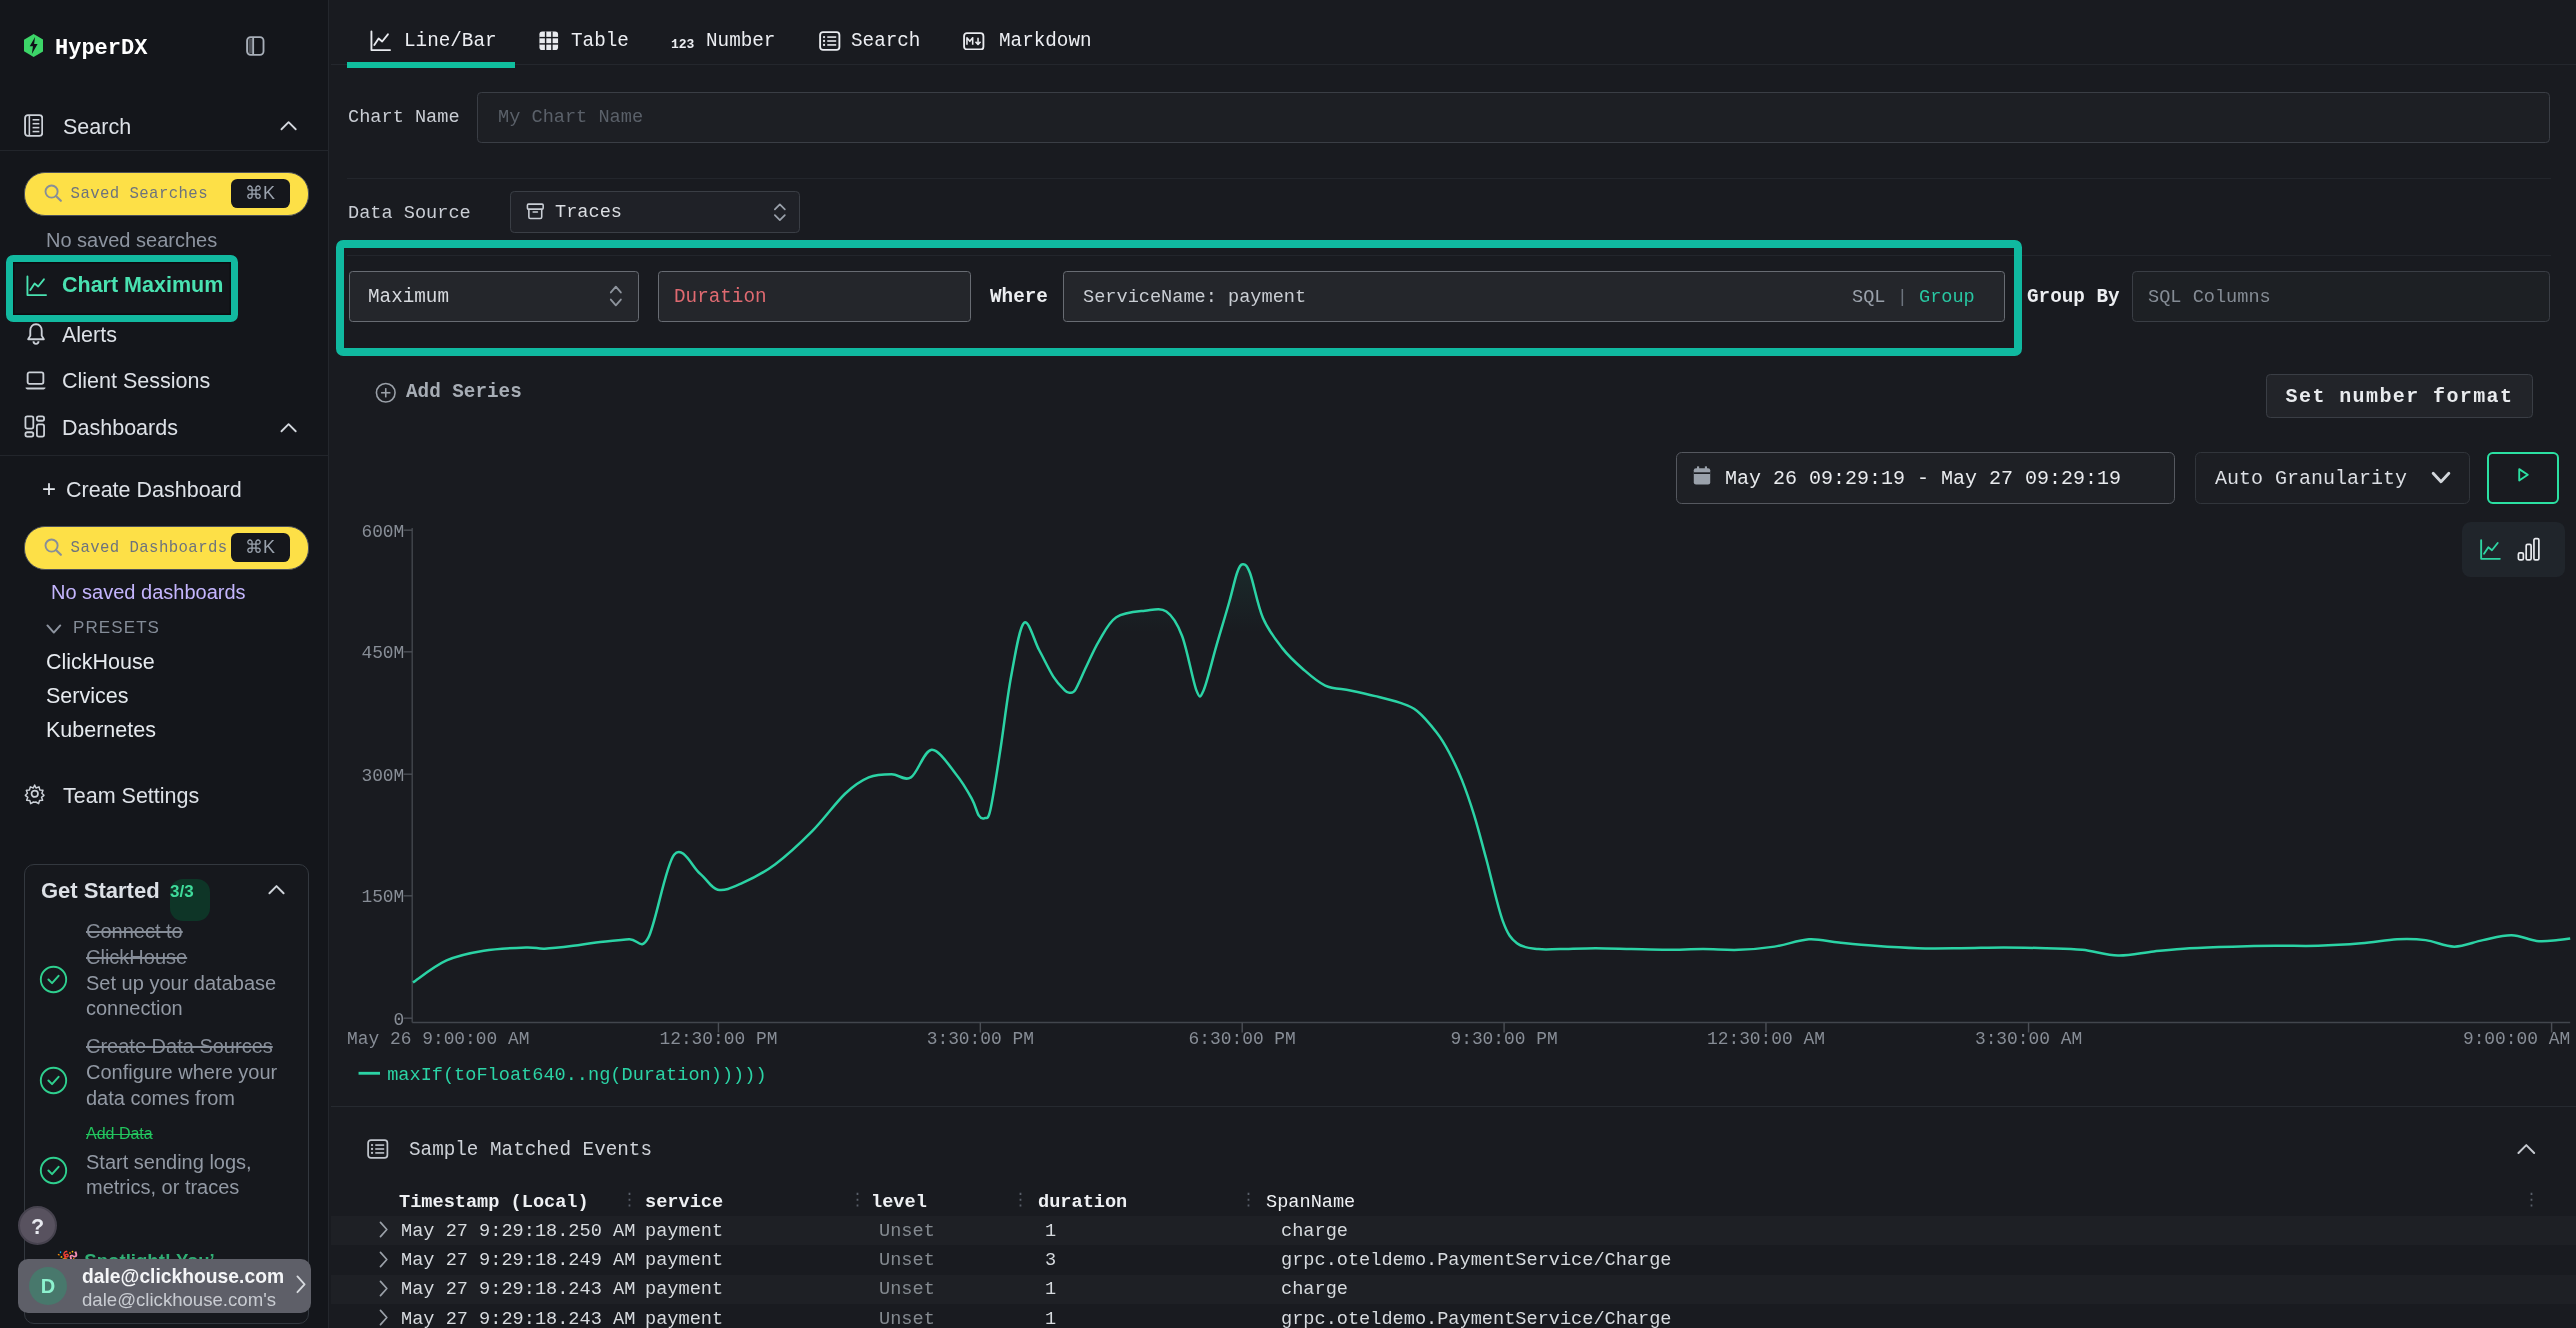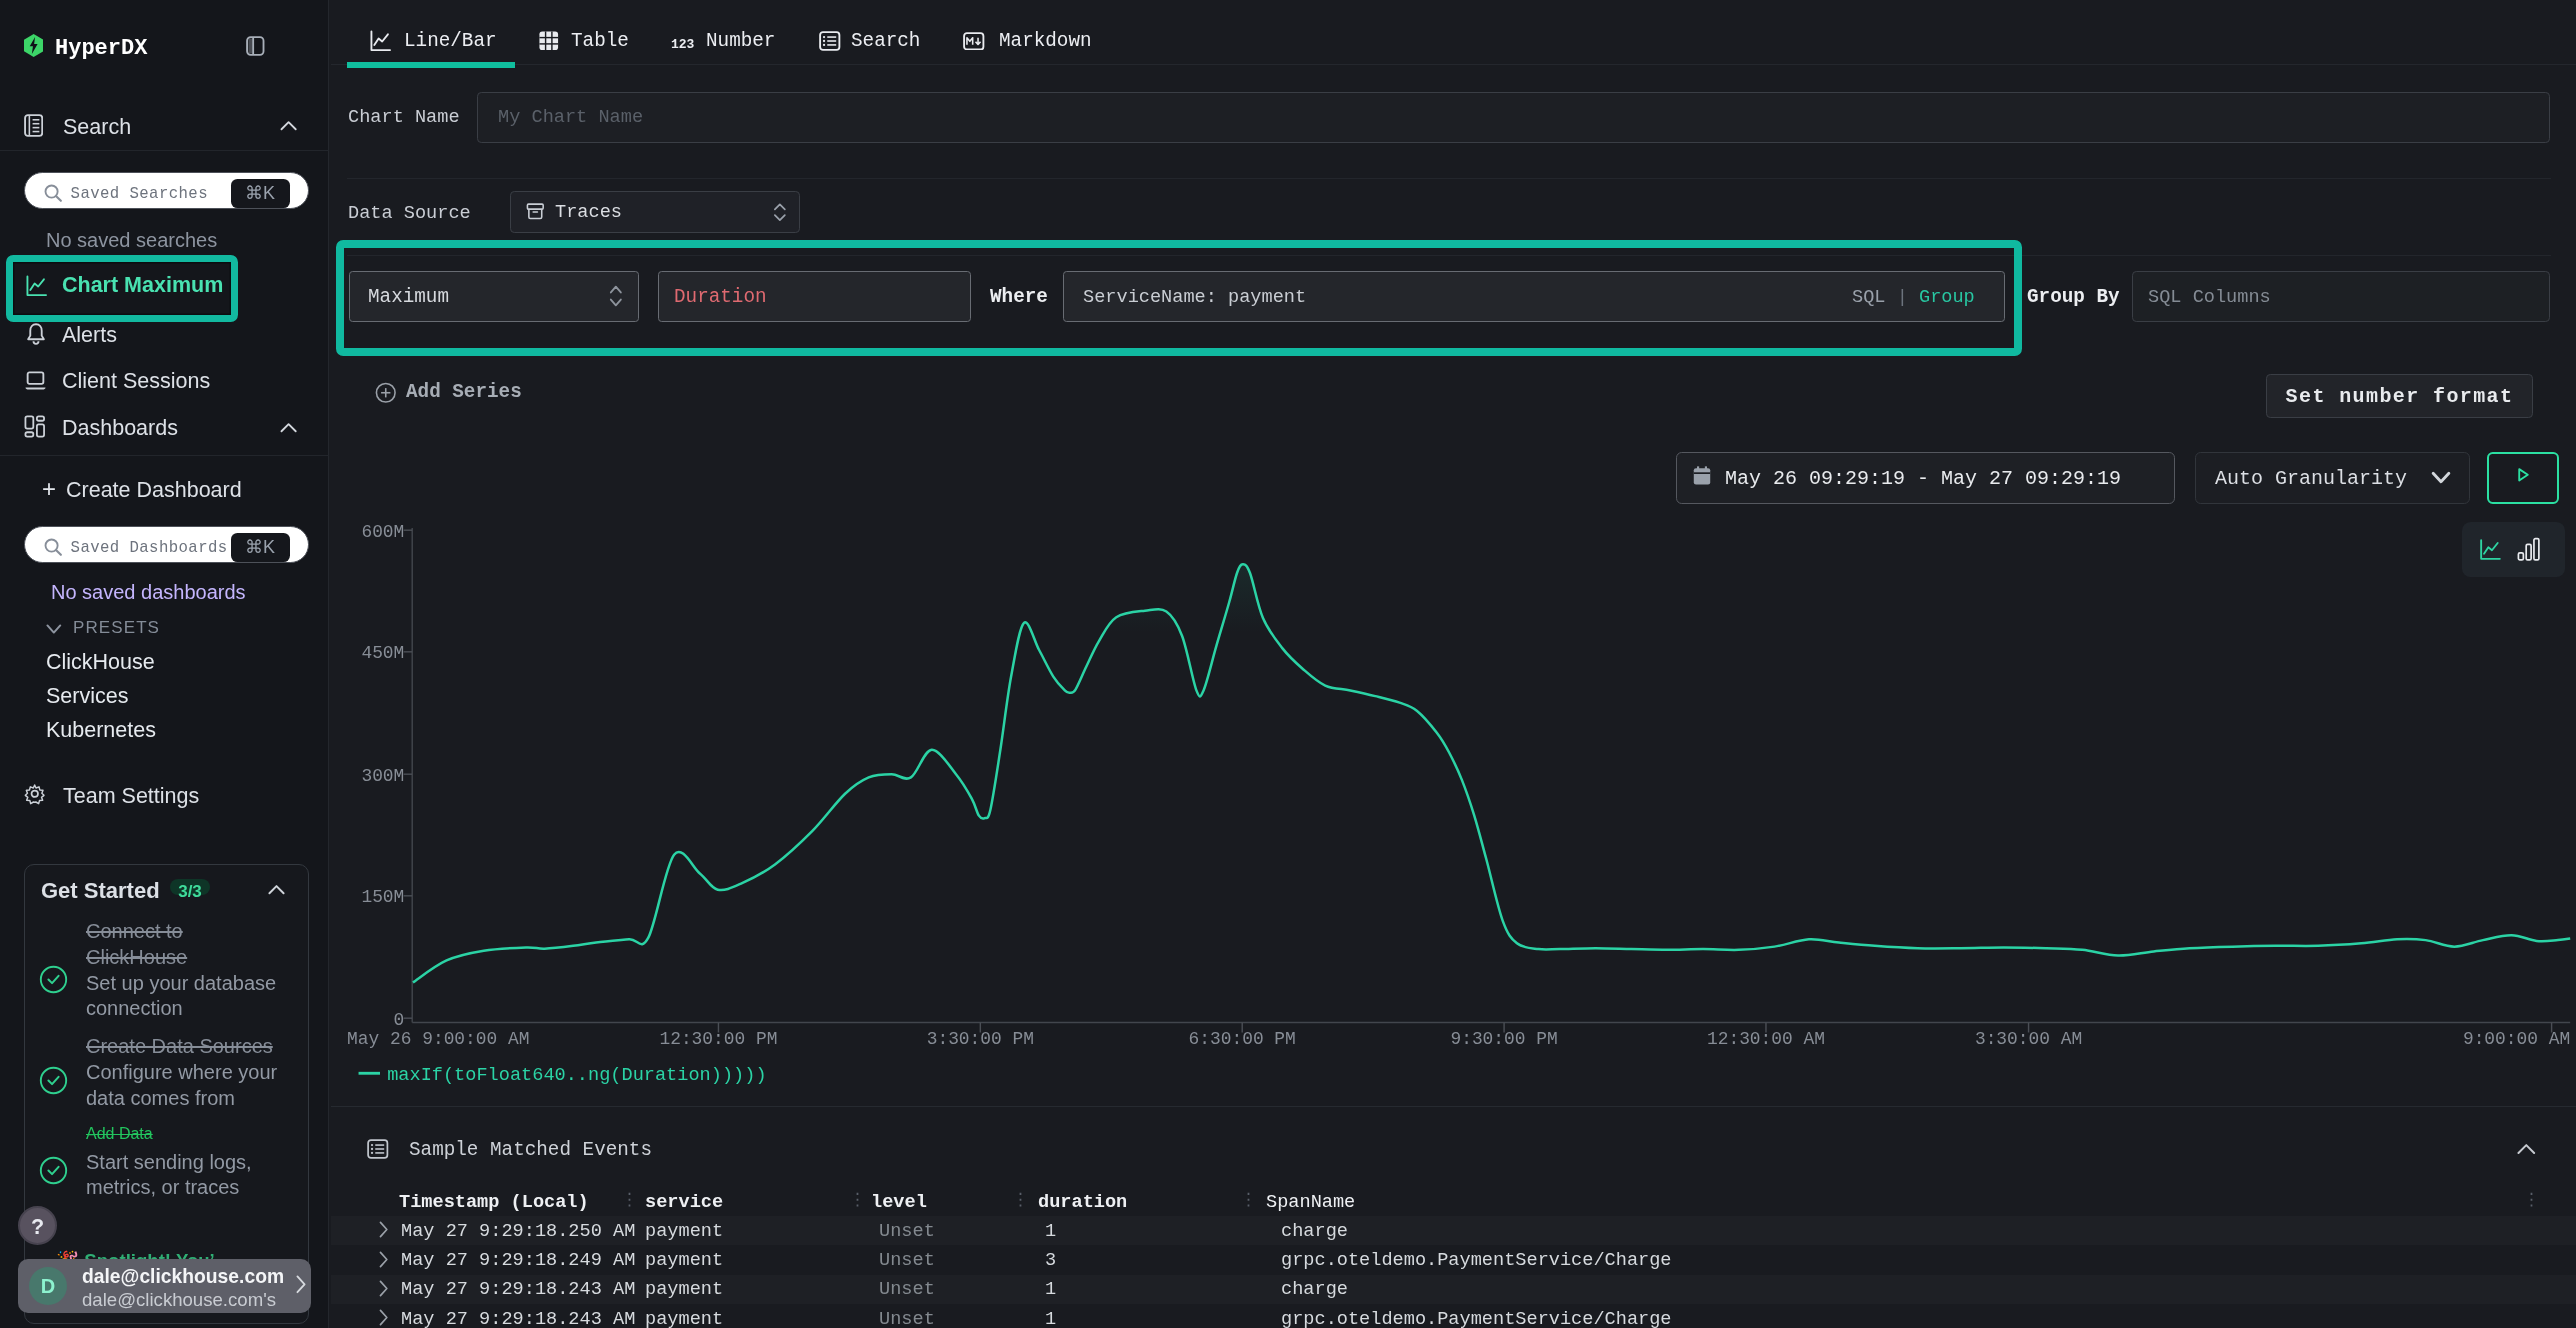--- a/index.html
+++ b/index.html
@@ -4,21 +4,21 @@
 <style>
 * { margin:0; padding:0; box-sizing:border-box; }
 html,body { width:2576px; height:1328px; background:#191b20; overflow:hidden; }
 body { font-family:"Liberation Mono", monospace; position:relative; }
 .abs { position:absolute; white-space:nowrap; }
 .mono { font-family:"Liberation Mono", monospace; }
 .sans { font-family:"Liberation Sans", sans-serif; }
 
 #sidebar { position:absolute; left:0; top:0; width:329px; height:1328px; background:#14161b; border-right:1.4px solid #24272d; }
 .navtxt { font-family:"Liberation Sans", sans-serif; font-size:21px; color:#dde1e7; }
-.pill { position:absolute; left:23.6px; width:285px; height:37px; border:1.4px solid #4d5159; border-radius:21px; background:#ffffff; }
+.pill { position:absolute; left:23.6px; width:285px; height:44px; border:1.4px solid #4d5159; border-radius:21px; background:#fde047; }
 .pill .ph { position:absolute; left:46px; top:12px; white-space:nowrap; font-size:15.7px; color:#6d737d; letter-spacing:0.4px; }
 .kbadge { position:absolute; right:18px; top:5.7px; width:59px; height:29px; background:#15171c; border-radius:6.4px; color:#9aa2ad; font-size:18px; text-align:center; line-height:29px; font-family:"Liberation Sans", sans-serif; }
 .svgic { position:absolute; }
 .strike { text-decoration:line-through; }
 .inp { position:absolute; background:#202227; border:1.4px solid #3a3e45; border-radius:4.3px; }
 .inpbright { position:absolute; background:#24262b; border:1.4px solid #686c73; border-radius:3.6px; }
 .lbl { position:absolute; color:#c9cdd4; font-size:18.6px; }
 .blbl { position:absolute; color:#eceef1; font-size:19.3px; font-weight:bold; }
 .ph2 { color:#5a6069; font-size:18.6px; }
 </style>
@@ -116,21 +116,21 @@
 
   <svg class="svgic" style="left:24px;top:783px" width="21.5" height="21.5" viewBox="0 0 30 30">
     <circle cx="15" cy="15" r="4.5" fill="none" stroke="#ccd1d8" stroke-width="2.4"></circle>
     <path d="M15 2 L17 6.5 L21.5 4.8 L22.8 9.5 L27.5 10 L25.8 14.5 L29 17.5 L25.3 20.5 L27 25 L22.2 25.4 L21 30 L16.8 27.5 L15 28 L13.2 27.5 L9 30 L7.8 25.4 L3 25 L4.7 20.5 L1 17.5 L4.2 14.5 L2.5 10 L7.2 9.5 L8.5 4.8 L13 6.5 Z" fill="none" stroke="#ccd1d8" stroke-width="2.2" stroke-linejoin="round" transform="scale(0.93) translate(1,1)"></path>
   </svg>
   <div class="abs navtxt" style="left:63px;top:784px;font-size:21.5px">Team Settings</div>
 </div>
 
 <div class="abs" style="left:23.6px;top:864px;width:285px;height:460px;border:1.4px solid #33383f;border-radius:10px;background:#16181d"></div>
 <div class="abs sans" style="left:41px;top:878px;font-size:22px;font-weight:bold;color:#dce0e6">Get Started</div>
-<div class="abs sans" style="left:170px;top:879px;width:40px;height:16px;background:#0e3527;border-radius:13px;color:#3fdb9b;font-size:17px;font-weight:bold;text-align:center;line-height:26px">3/3</div>
+<div class="abs sans" style="left:170px;top:879px;width:40px;height:42px;background:#0e3527;border-radius:13px;color:#3fdb9b;font-size:17px;font-weight:bold;line-height:26px">3/3</div>
 <svg class="svgic" style="left:268px;top:884px" width="17" height="10.7" viewBox="0 0 24 15">
   <polyline points="2,13 12,3 22,13" fill="none" stroke="#cfd4da" stroke-width="2.8" stroke-linecap="round" stroke-linejoin="round"></polyline>
 </svg>
 
 <svg class="svgic" style="left:39px;top:965px" width="29" height="29" viewBox="0 0 40 40">
   <circle cx="20" cy="20" r="17.5" fill="none" stroke="#2fd08f" stroke-width="2.6"></circle>
   <polyline points="13,20 18,25 27,15" fill="none" stroke="#2fd08f" stroke-width="2.8" stroke-linecap="round" stroke-linejoin="round"></polyline>
 </svg>
 <div class="abs sans strike" style="left:86px;top:920px;font-size:20px;color:#868d98">Connect to</div>
 <div class="abs sans strike" style="left:86px;top:946px;font-size:20px;color:#868d98">ClickHouse</div>

